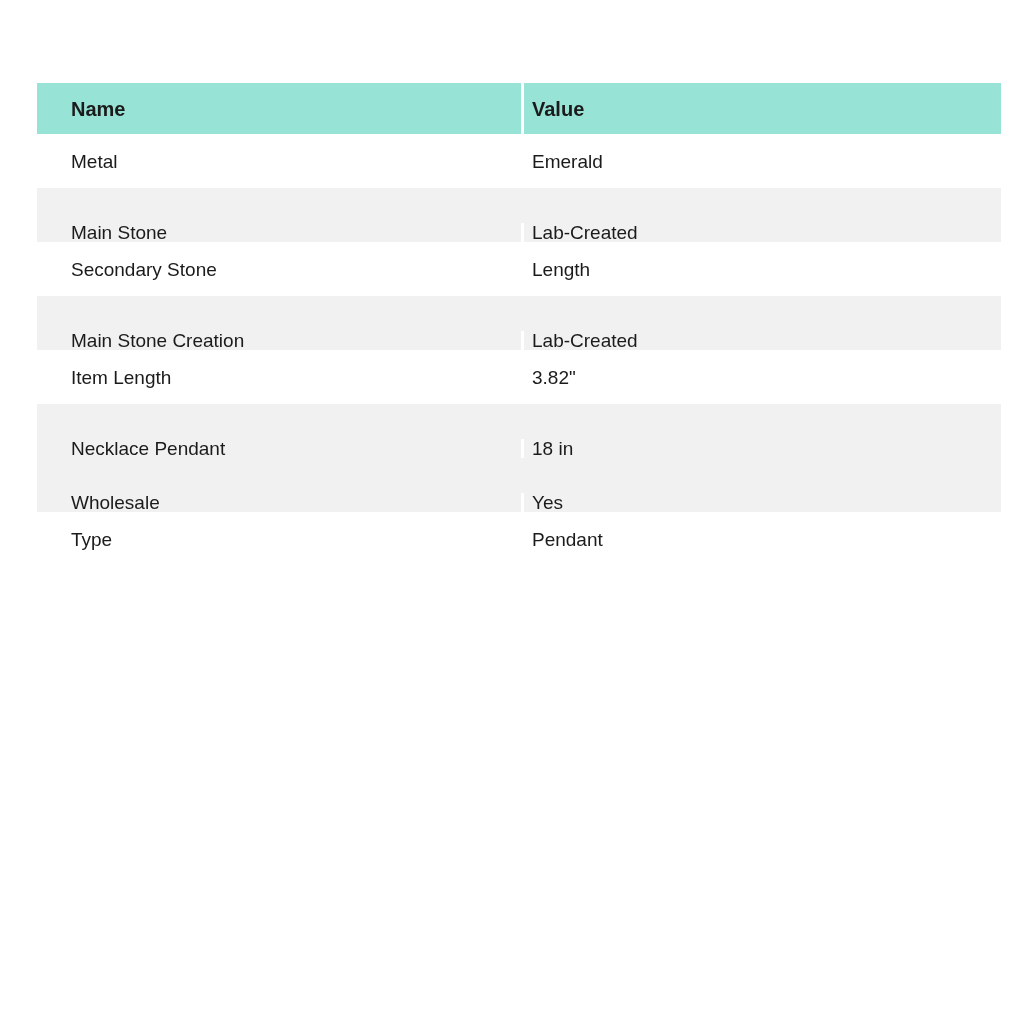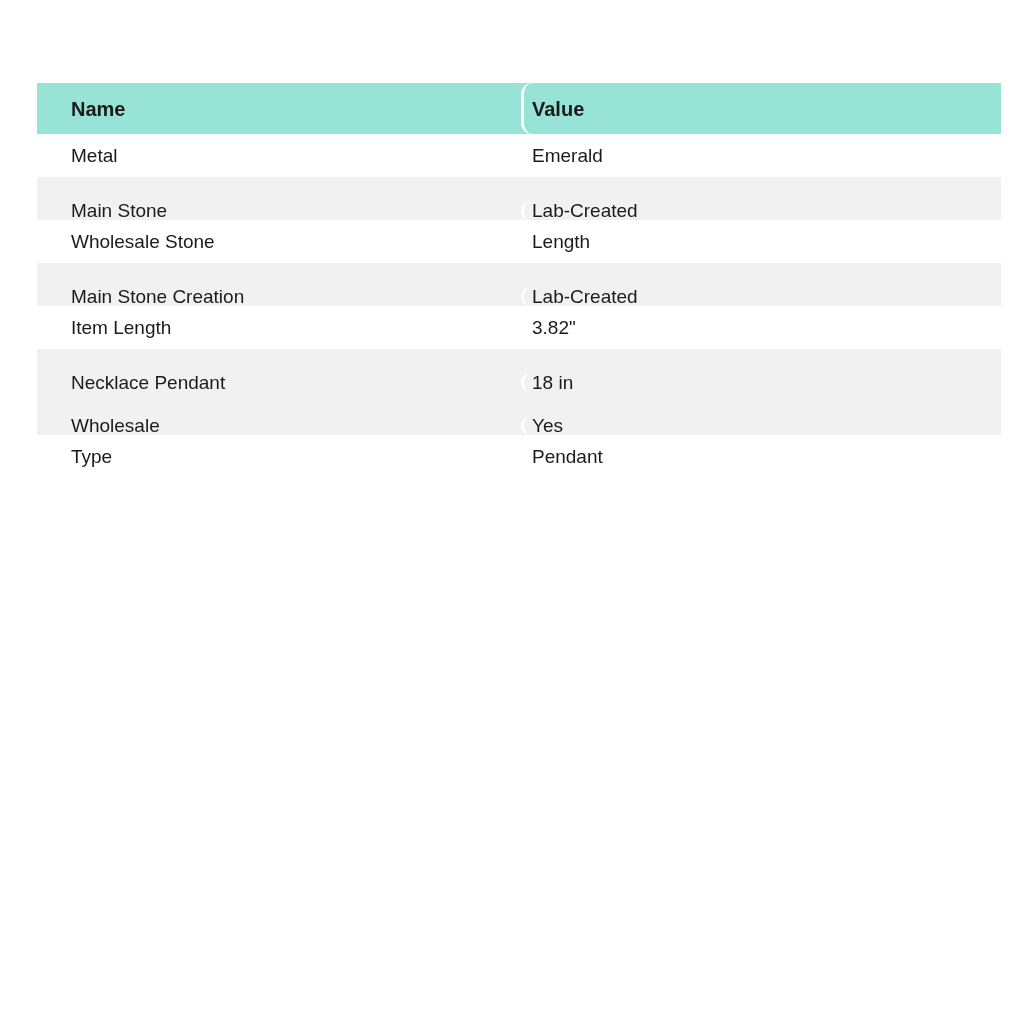--- a/index.html
+++ b/index.html
@@ -21,36 +21,35 @@
   }
   .spec-table {
     position: absolute;
     left: 37px;
     top: 83px;
     width: 964px;
   }
   .t-row {
     display: flex;
     align-items: stretch;
-    height: 43px;
+    height: 54px;
     background: var(--row-bg);
   }
   .t-row.alt { background: var(--row-alt-bg); align-items: flex-end; }
   .t-row.head {
     height: 51px;
     background: var(--header-bg);
   }
   .cell {
     display: flex;
     align-items: center;
     font-size: 19px;
     line-height: 1;
     overflow: hidden;
     white-space: nowrap;
-    border-radius: 11px;
   }
   .cell.name {
     flex: 0 0 484px;
     padding-left: 34px;
   }
   .cell.value {
     flex: 1 1 auto;
     border-left: 3px solid var(--separator);
     padding-left: 8px;
   }
@@ -73,21 +72,21 @@
     <div class="cell name">Metal</div>
     <div class="cell value">Emerald</div>
   </div>
 
   <div class="t-row alt">
     <div class="cell name">Main Stone</div>
     <div class="cell value">Lab-Created</div>
   </div>
 
   <div class="t-row">
-    <div class="cell name">Wholesale Stone</div>
+    <div class="cell name">Secondary Stone</div>
     <div class="cell value">Length</div>
   </div>
 
   <div class="t-row alt">
     <div class="cell name">Main Stone Creation</div>
     <div class="cell value">Lab-Created</div>
   </div>
 
   <div class="t-row">
     <div class="cell name">Item Length</div>

